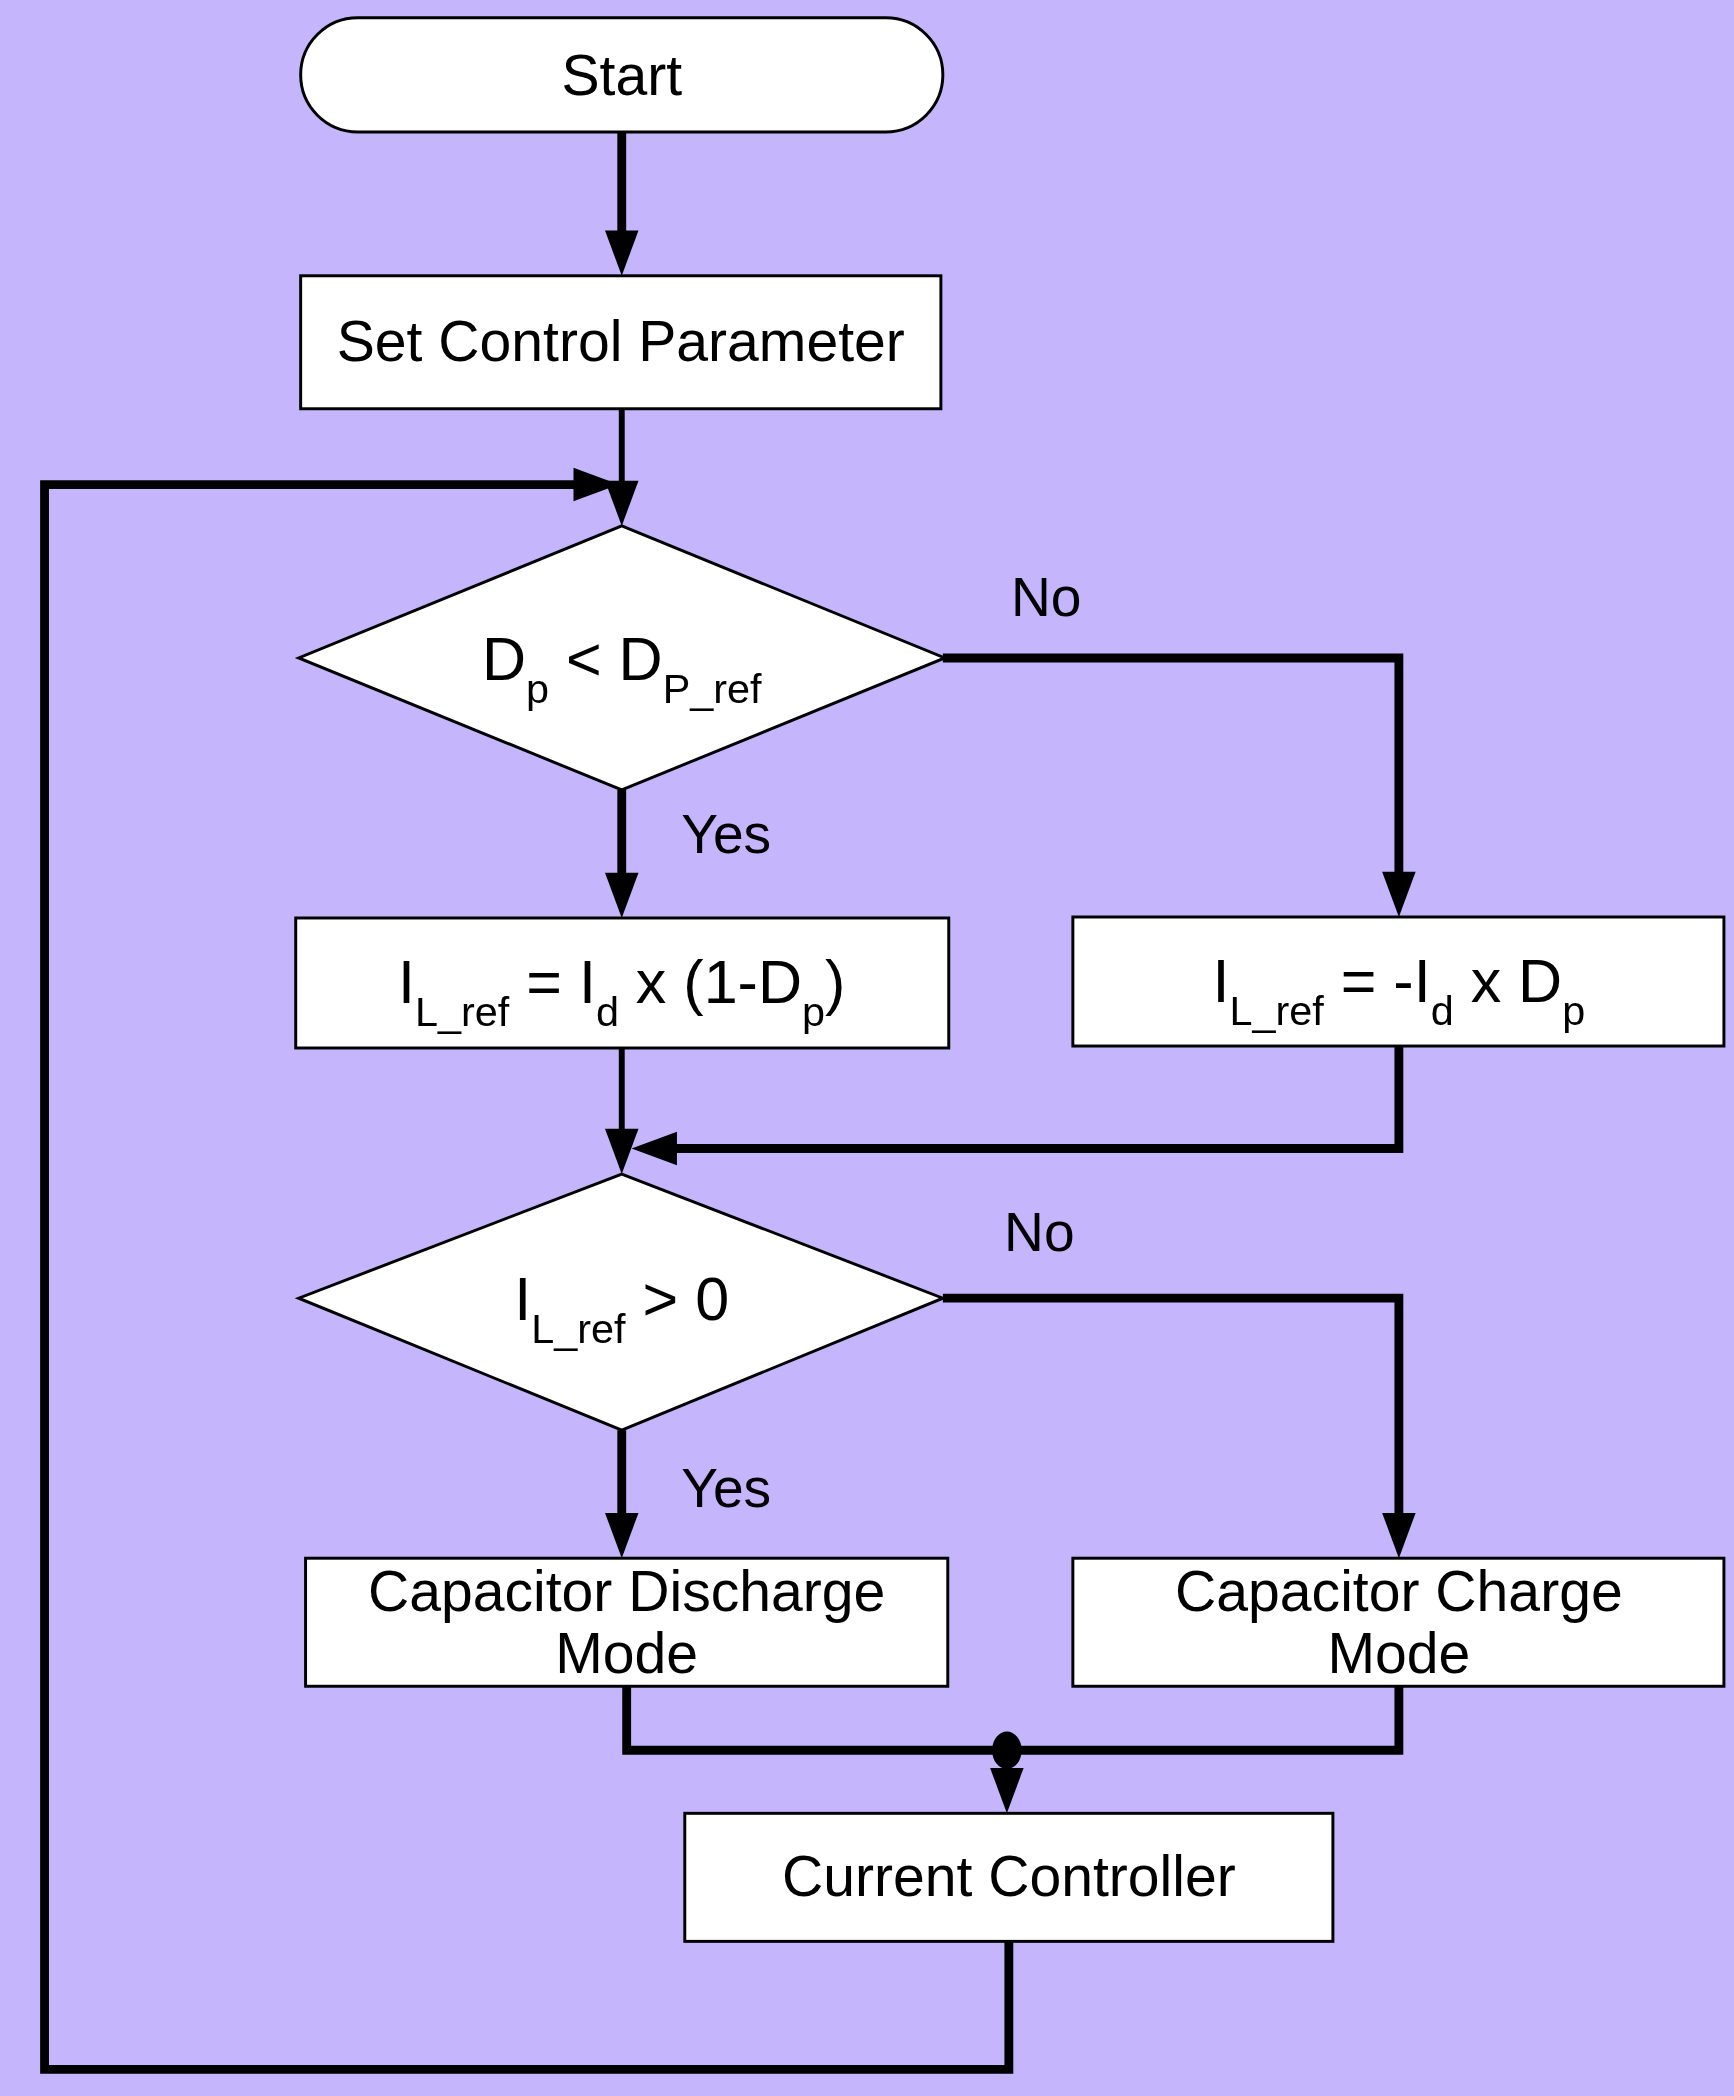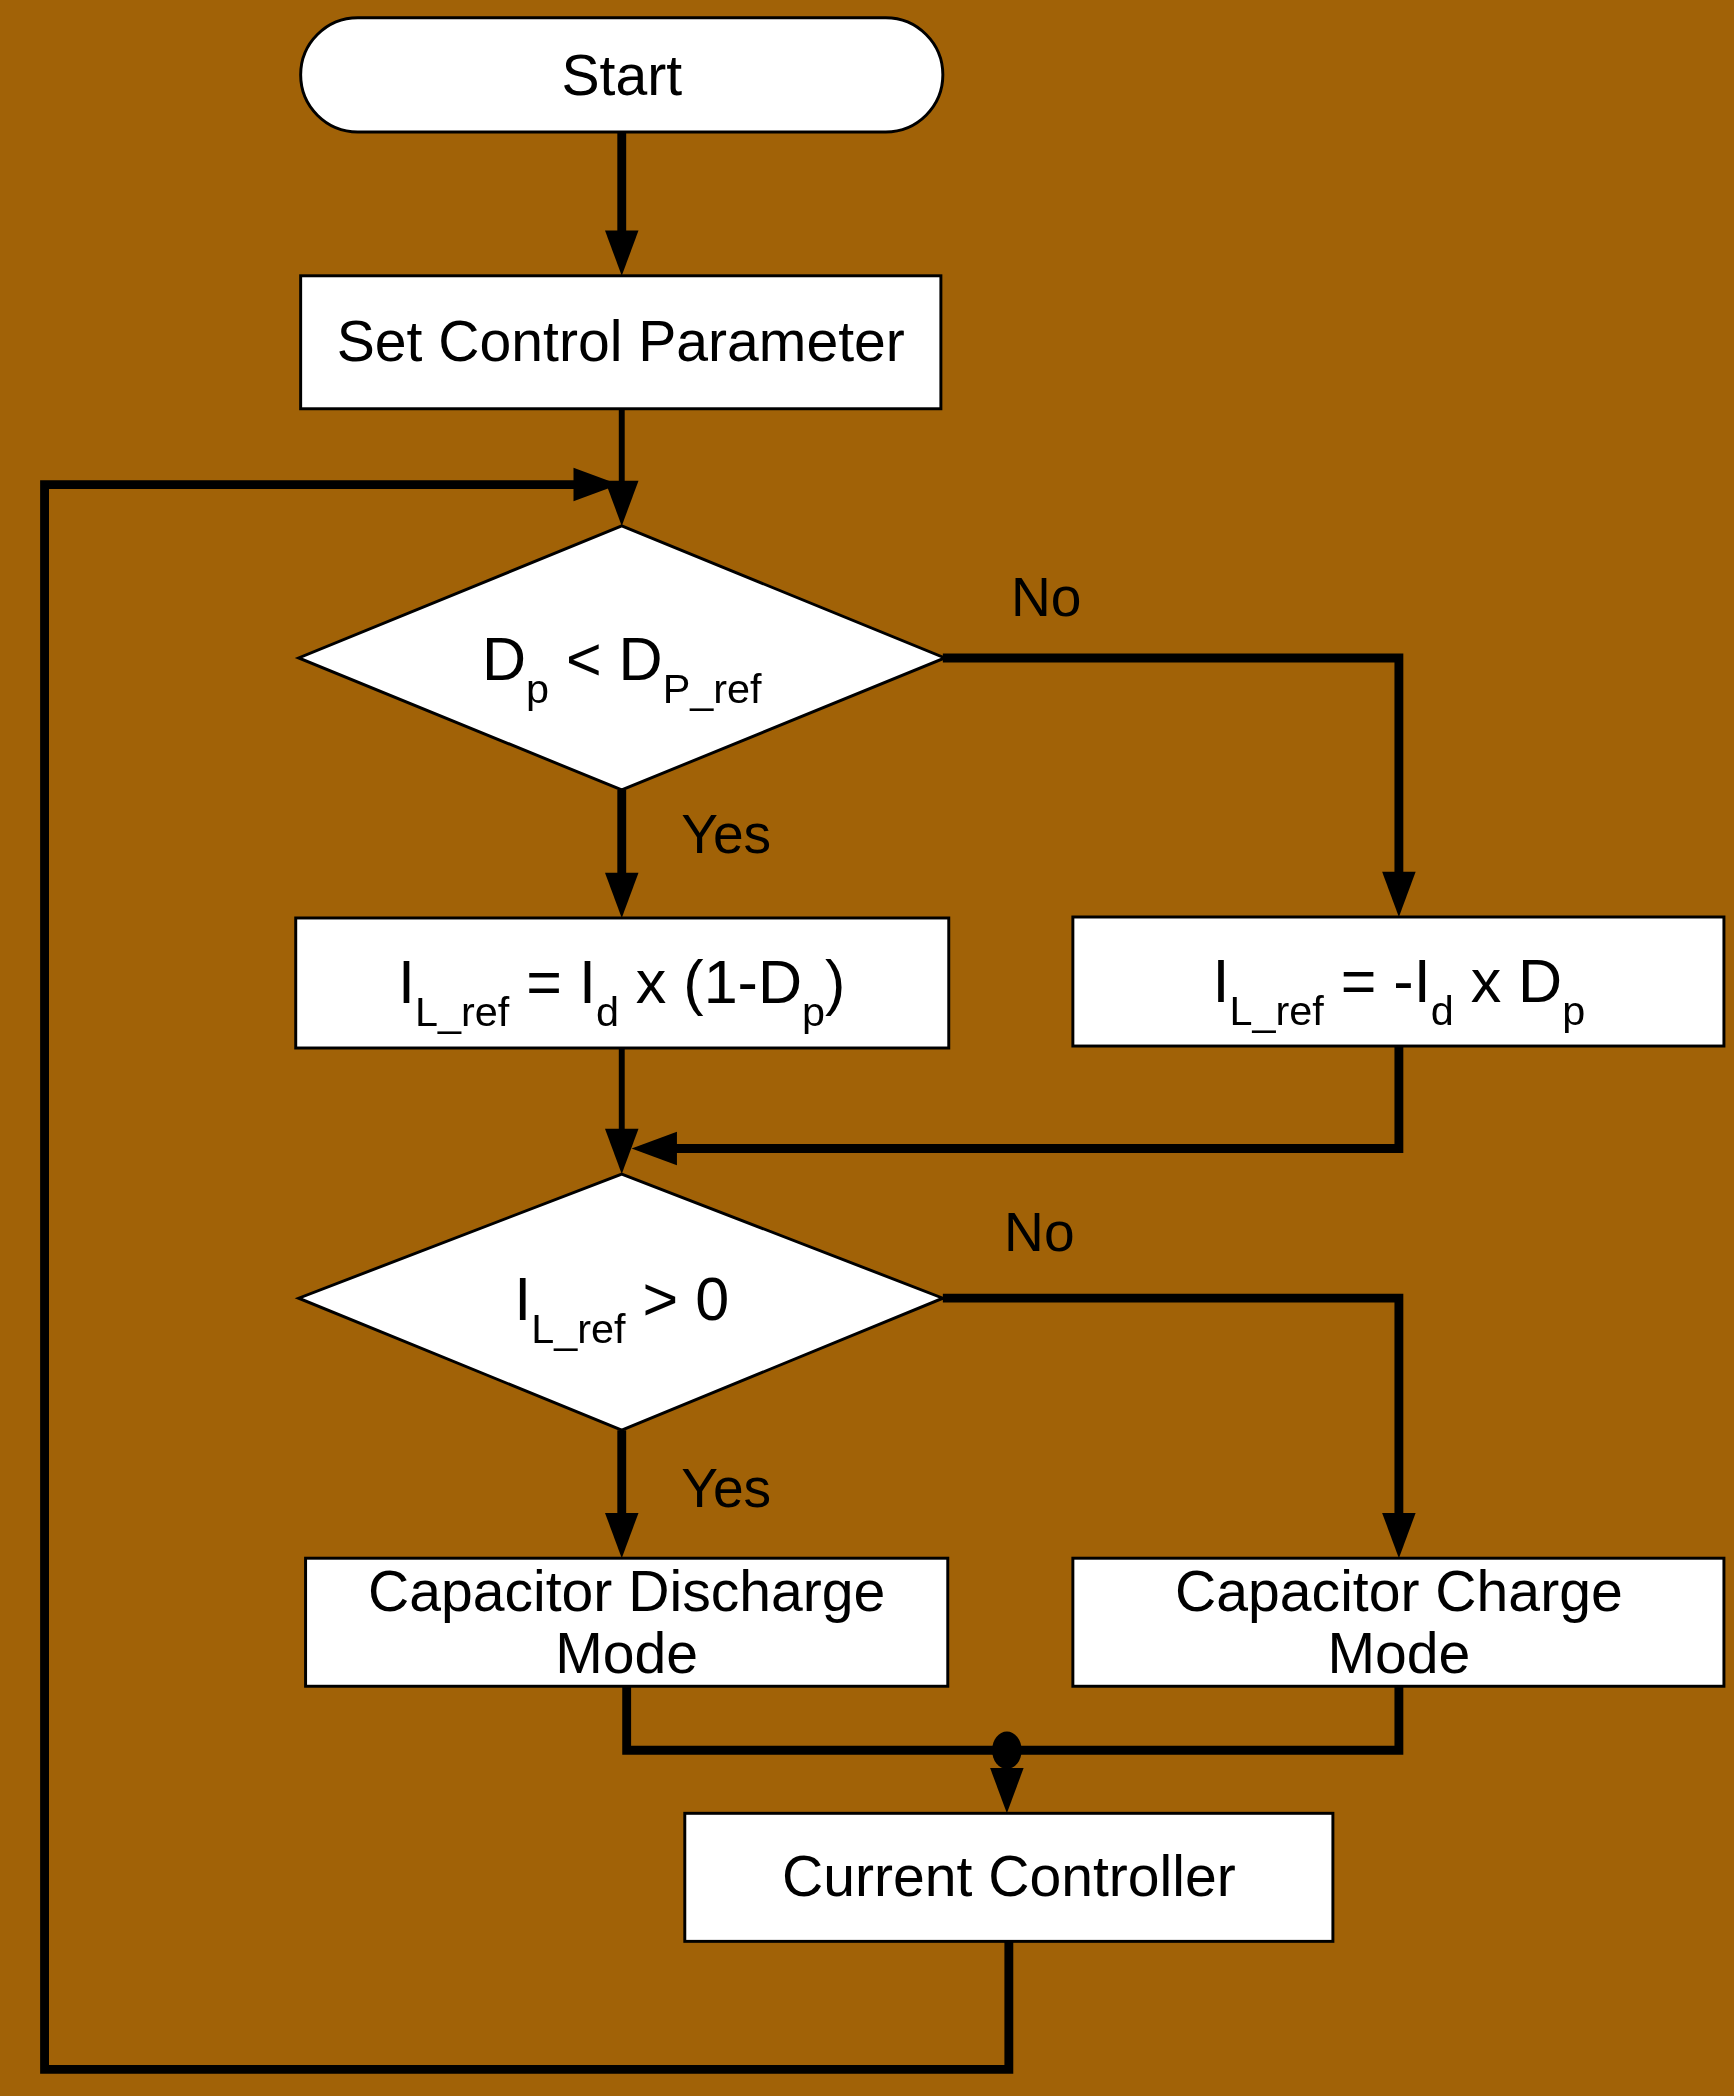--- a/index.html
+++ b/index.html
@@ -1,16 +1,16 @@
 <!DOCTYPE html>
 <html><head>
 <meta charset="utf-8">
 <style>
   html, body { margin: 0; padding: 0; background: #ffffff; }
-  .page { width: 1735px; height: 2096px; position: relative; background: #a16207; overflow: hidden; }
+  .page { width: 1735px; height: 2096px; position: relative; background: #c4b5fd; overflow: hidden; }
   svg { display: block; }
   .shape { fill: #ffffff; stroke: #000000; stroke-width: 3px; }
   .conn { fill: none; stroke: #000000; stroke-width: 9px; stroke-linejoin: miter; stroke-linecap: butt; }
   .thin { stroke-width: 6px; }
   .ah { fill: #000000; stroke: none; }
   .lbl { font-family: "Liberation Sans", "DejaVu Sans", sans-serif; fill: #000000; }
   .t-node { font-size: 58px; }
   .t-big { font-size: 62px; }
   .t-sub { font-size: 42px; }
   .t-edge { font-size: 56px; }

